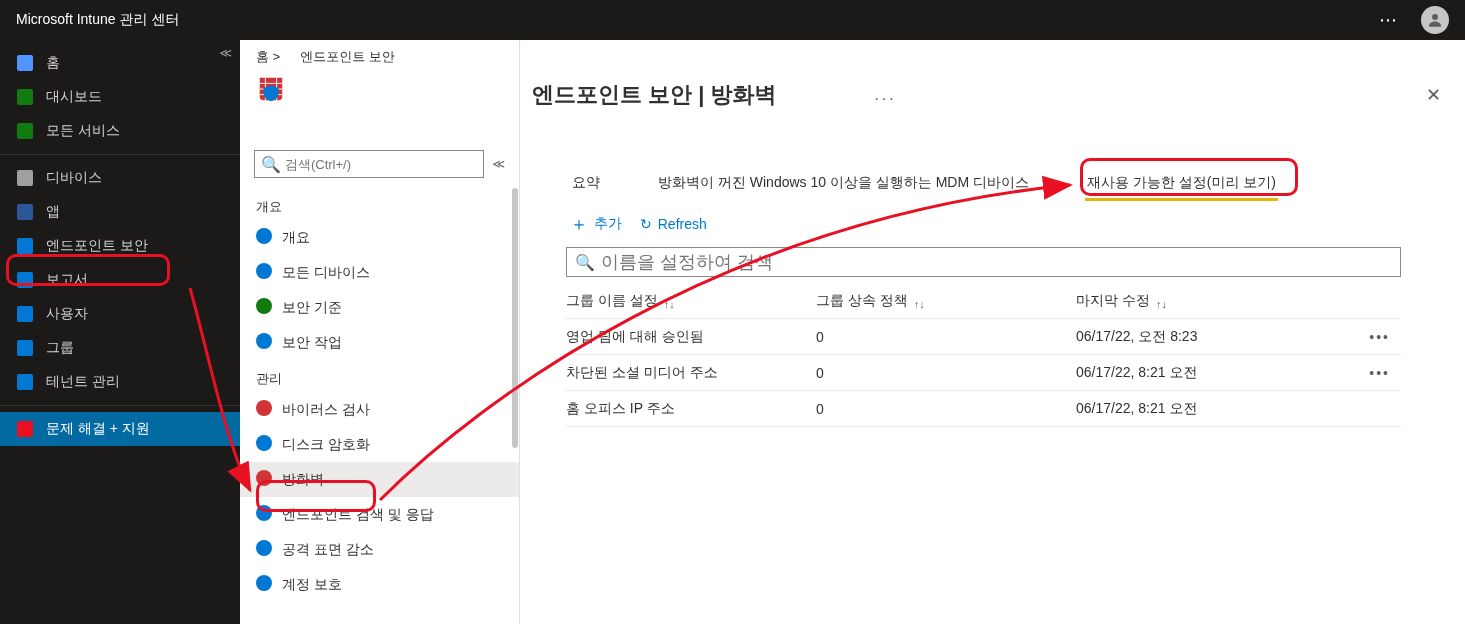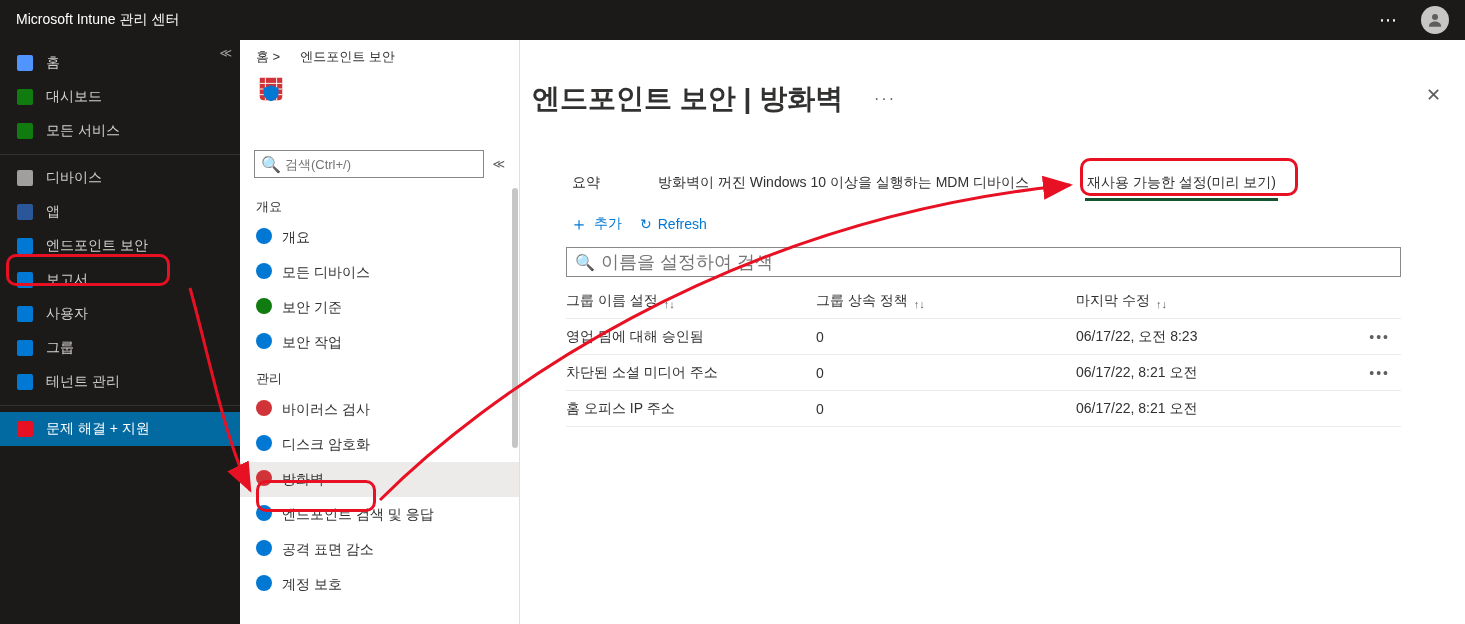--- a/index.html
+++ b/index.html
@@ -27,39 +27,39 @@
 
 .sq { width:16px; height:16px; display:inline-block; border-radius:2px; }
 
 
 .blade { flex:1; display:flex; min-width:0; }
 .secondarynav { width: 280px; border-right: 1px solid #e1dfdd; position: relative; padding-top: 60px; }
 .breadcrumb { position:absolute; top:8px; left:16px; font-size:13px; color:#323130; display:flex; gap:20px; }
 .breadcrumb span { cursor:pointer; }
 .blade-header { position:absolute; top:34px; left:16px; display:flex; align-items:center; gap:10px; }
 .blade-header .shield-ico { width:30px; height:30px; }
-.blade-title { font-size:28px; font-weight:600; color:#323130; white-space:nowrap; }
+.blade-title { font-size:22px; font-weight:600; color:#323130; white-space:nowrap; }
 .search-wrap { margin: 50px 14px 10px; display:flex; align-items:center; gap:8px; }
 .search-box { flex:1; display:flex; align-items:center; border:1px solid #8a8886; height:28px; padding:0 6px; }
 .search-box input { border:none; outline:none; flex:1; font-size:13px; padding-left:4px; background:transparent; }
 .search-box .mag { color:#605e5c; }
 .sec-collapse { color:#605e5c; font-size:12px; cursor:pointer; }
 .sec-group-label { padding:10px 16px 4px; font-size:13px; color:#323130; font-weight:400; }
 .sec-item { display:flex; align-items:center; gap:10px; padding:8px 16px; font-size:14px; color:#323130; cursor:pointer; }
 .sec-item.selected { background:#edebe9; }
 .sec-scroll-track { position:absolute; right:0; top:148px; bottom:0; width:8px; }
 .sec-scroll-thumb { position:absolute; top:0; width:6px; right:1px; height:260px; background:#c8c6c4; border-radius:3px; }
 
 
 .content { flex:1; position:relative; padding: 8px 20px 0 20px; min-width:0; }
 .close-x { position:absolute; top:44px; right:24px; font-size:18px; color:#605e5c; cursor:pointer; }
 .blade-more { position:absolute; top:50px; left:354px; color:#605e5c; font-size:16px; cursor:pointer; letter-spacing:2px;}
 .tabs { display:flex; gap:54px; margin: 120px 0 14px 30px; font-size:14px; color:#323130; align-items:flex-start; }
 .tab { padding:6px 2px; cursor:pointer; white-space:nowrap; }
-.tab.current { border-bottom:3px solid #14532d; }
+.tab.current { border-bottom:3px solid #eab308; }
 .cmdbar { display:flex; gap:18px; margin:8px 0 14px 30px; align-items:center; }
 .cmd { display:flex; align-items:center; gap:6px; color:#0078d4; font-size:14px; cursor:pointer; }
 .cmd .plus { font-size:18px; line-height:14px; }
 .search-row { margin:0 0 0 26px; }
 .search-row .tbl-search { border:1px solid #8a8886; height:30px; display:flex; align-items:center; padding:0 8px; width:835px; }
 .search-row input { border:none; outline:none; flex:1; font-size:18px; }
 .data-table { margin:6px 0 0 26px; width:835px; font-size:14px; color:#323130; }
 .thead, .trow { display:grid; grid-template-columns: 250px 260px 260px 60px; align-items:center; height:36px; border-bottom:1px solid #edebe9; }
 .th { display:flex; align-items:flex-end; gap:6px; color:#323130; font-weight:400; }
 .sort-ico { color:#605e5c; font-size:11px; }

